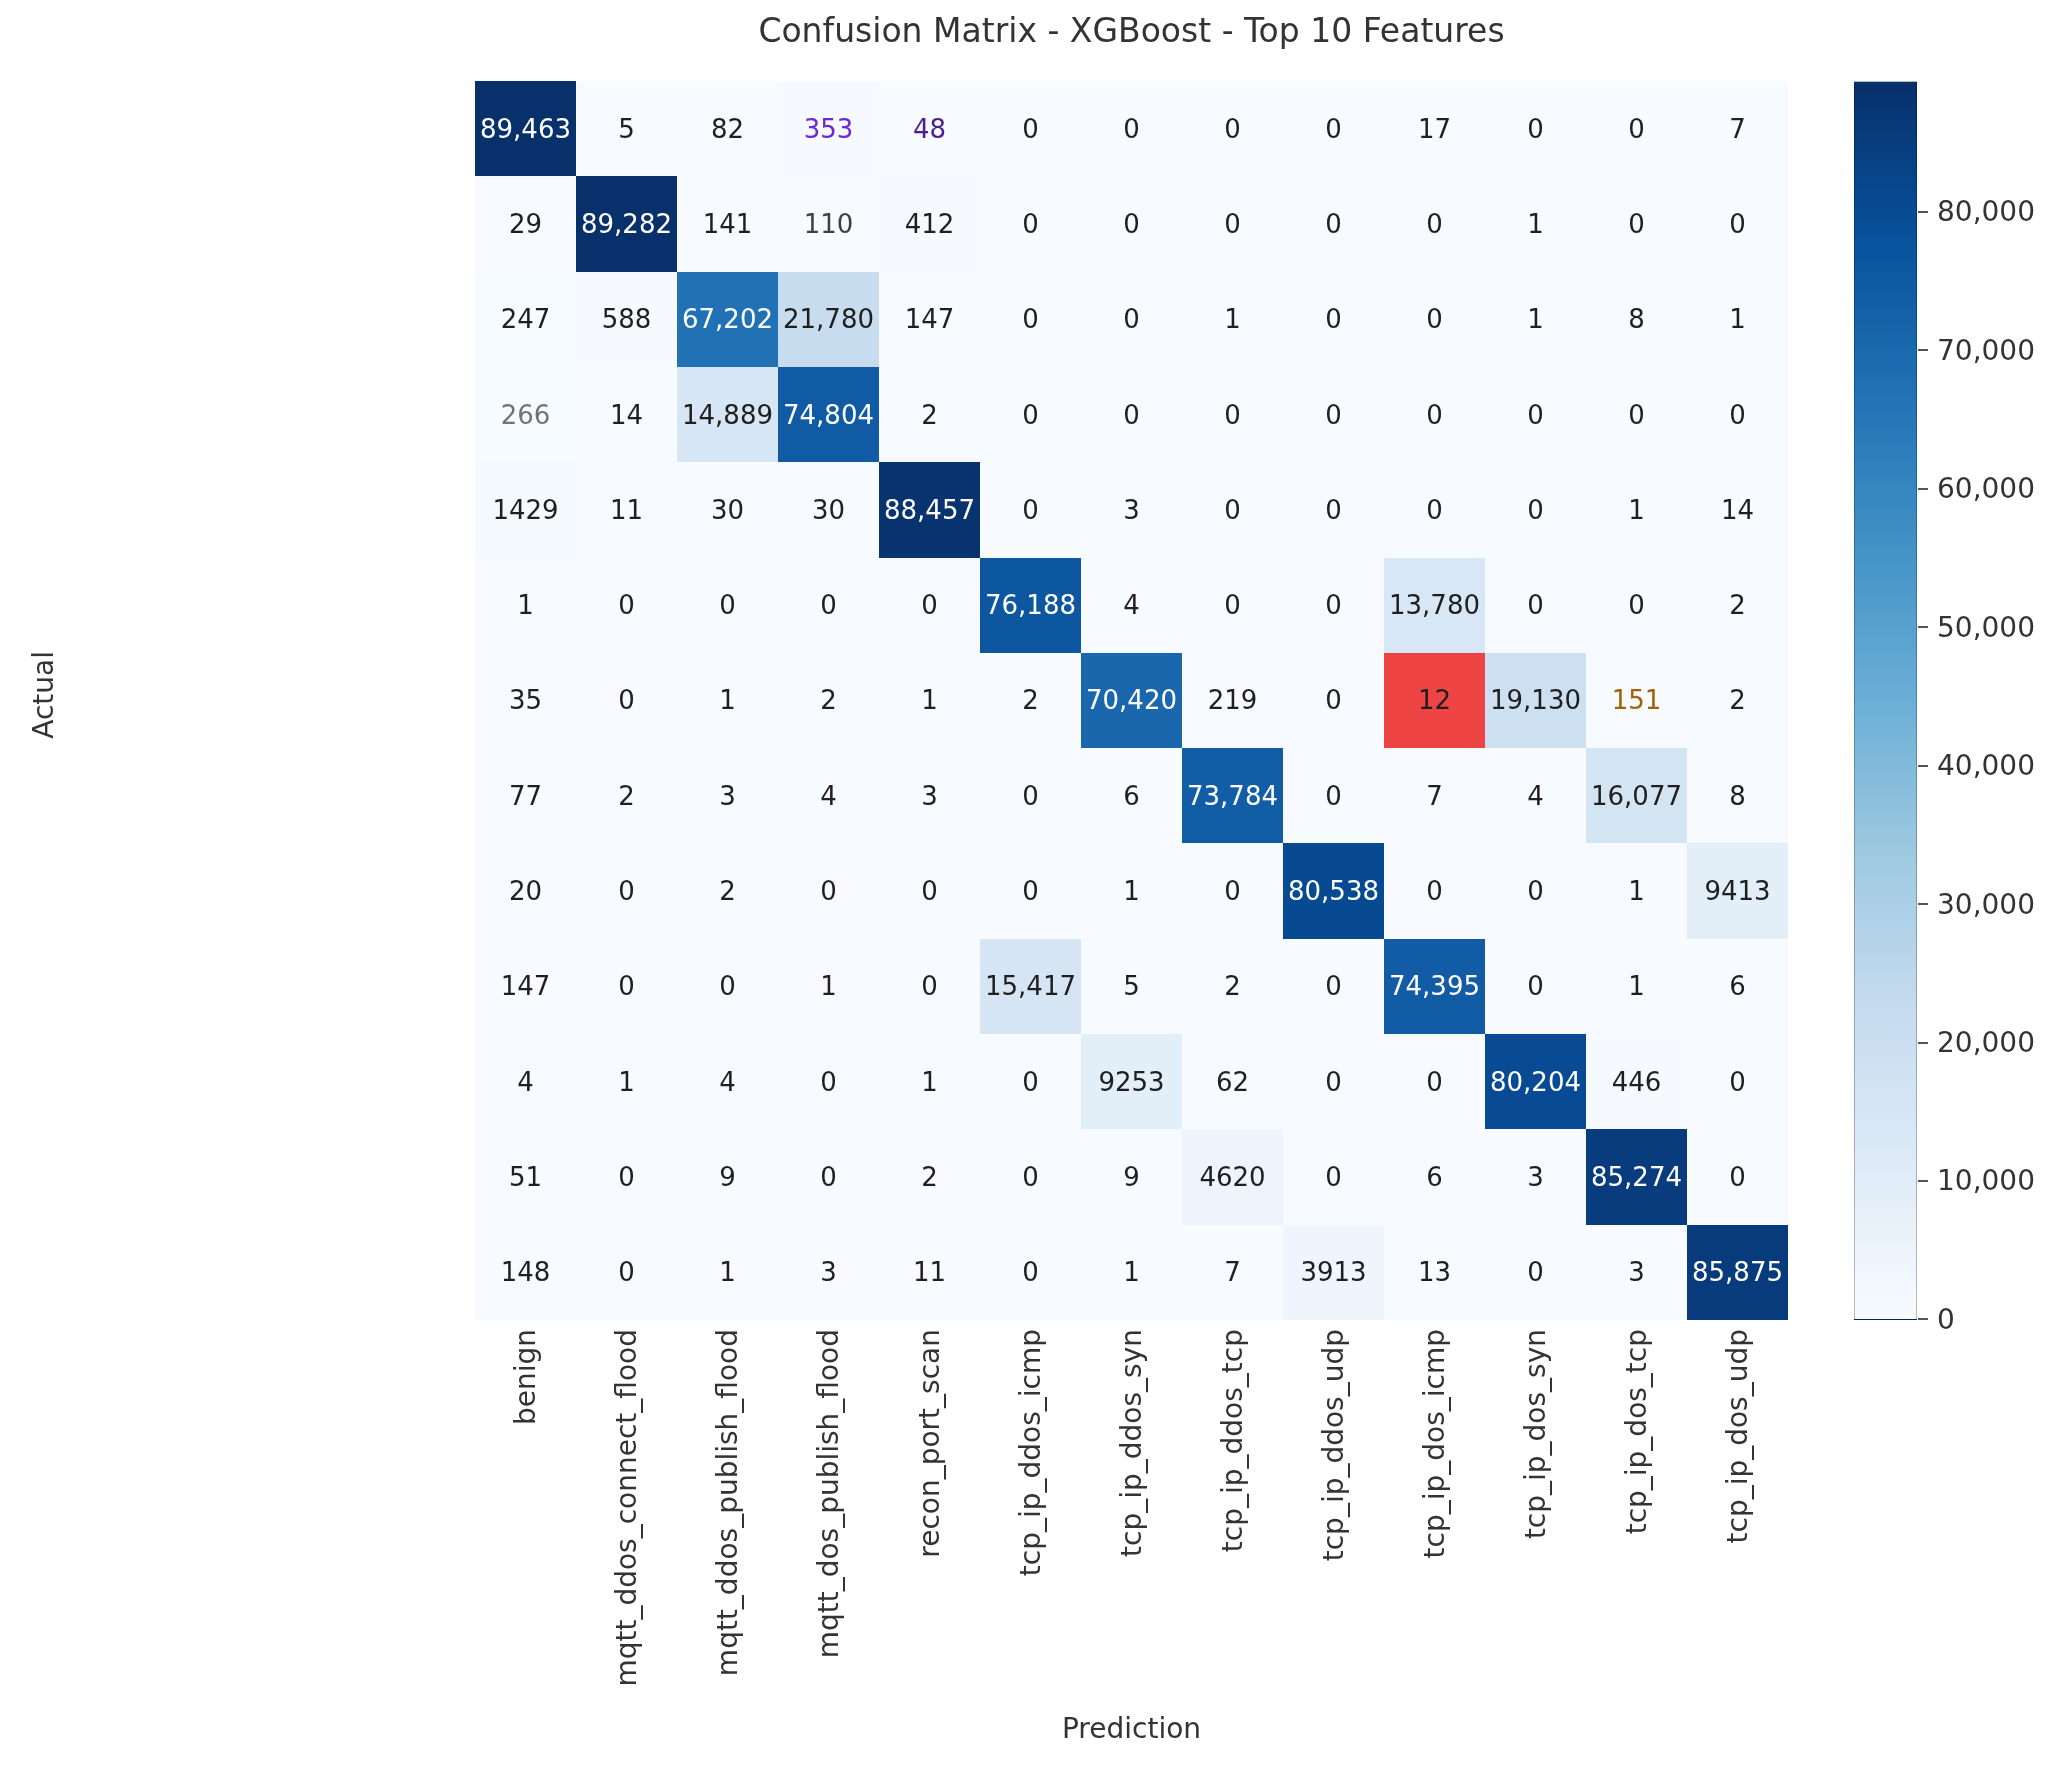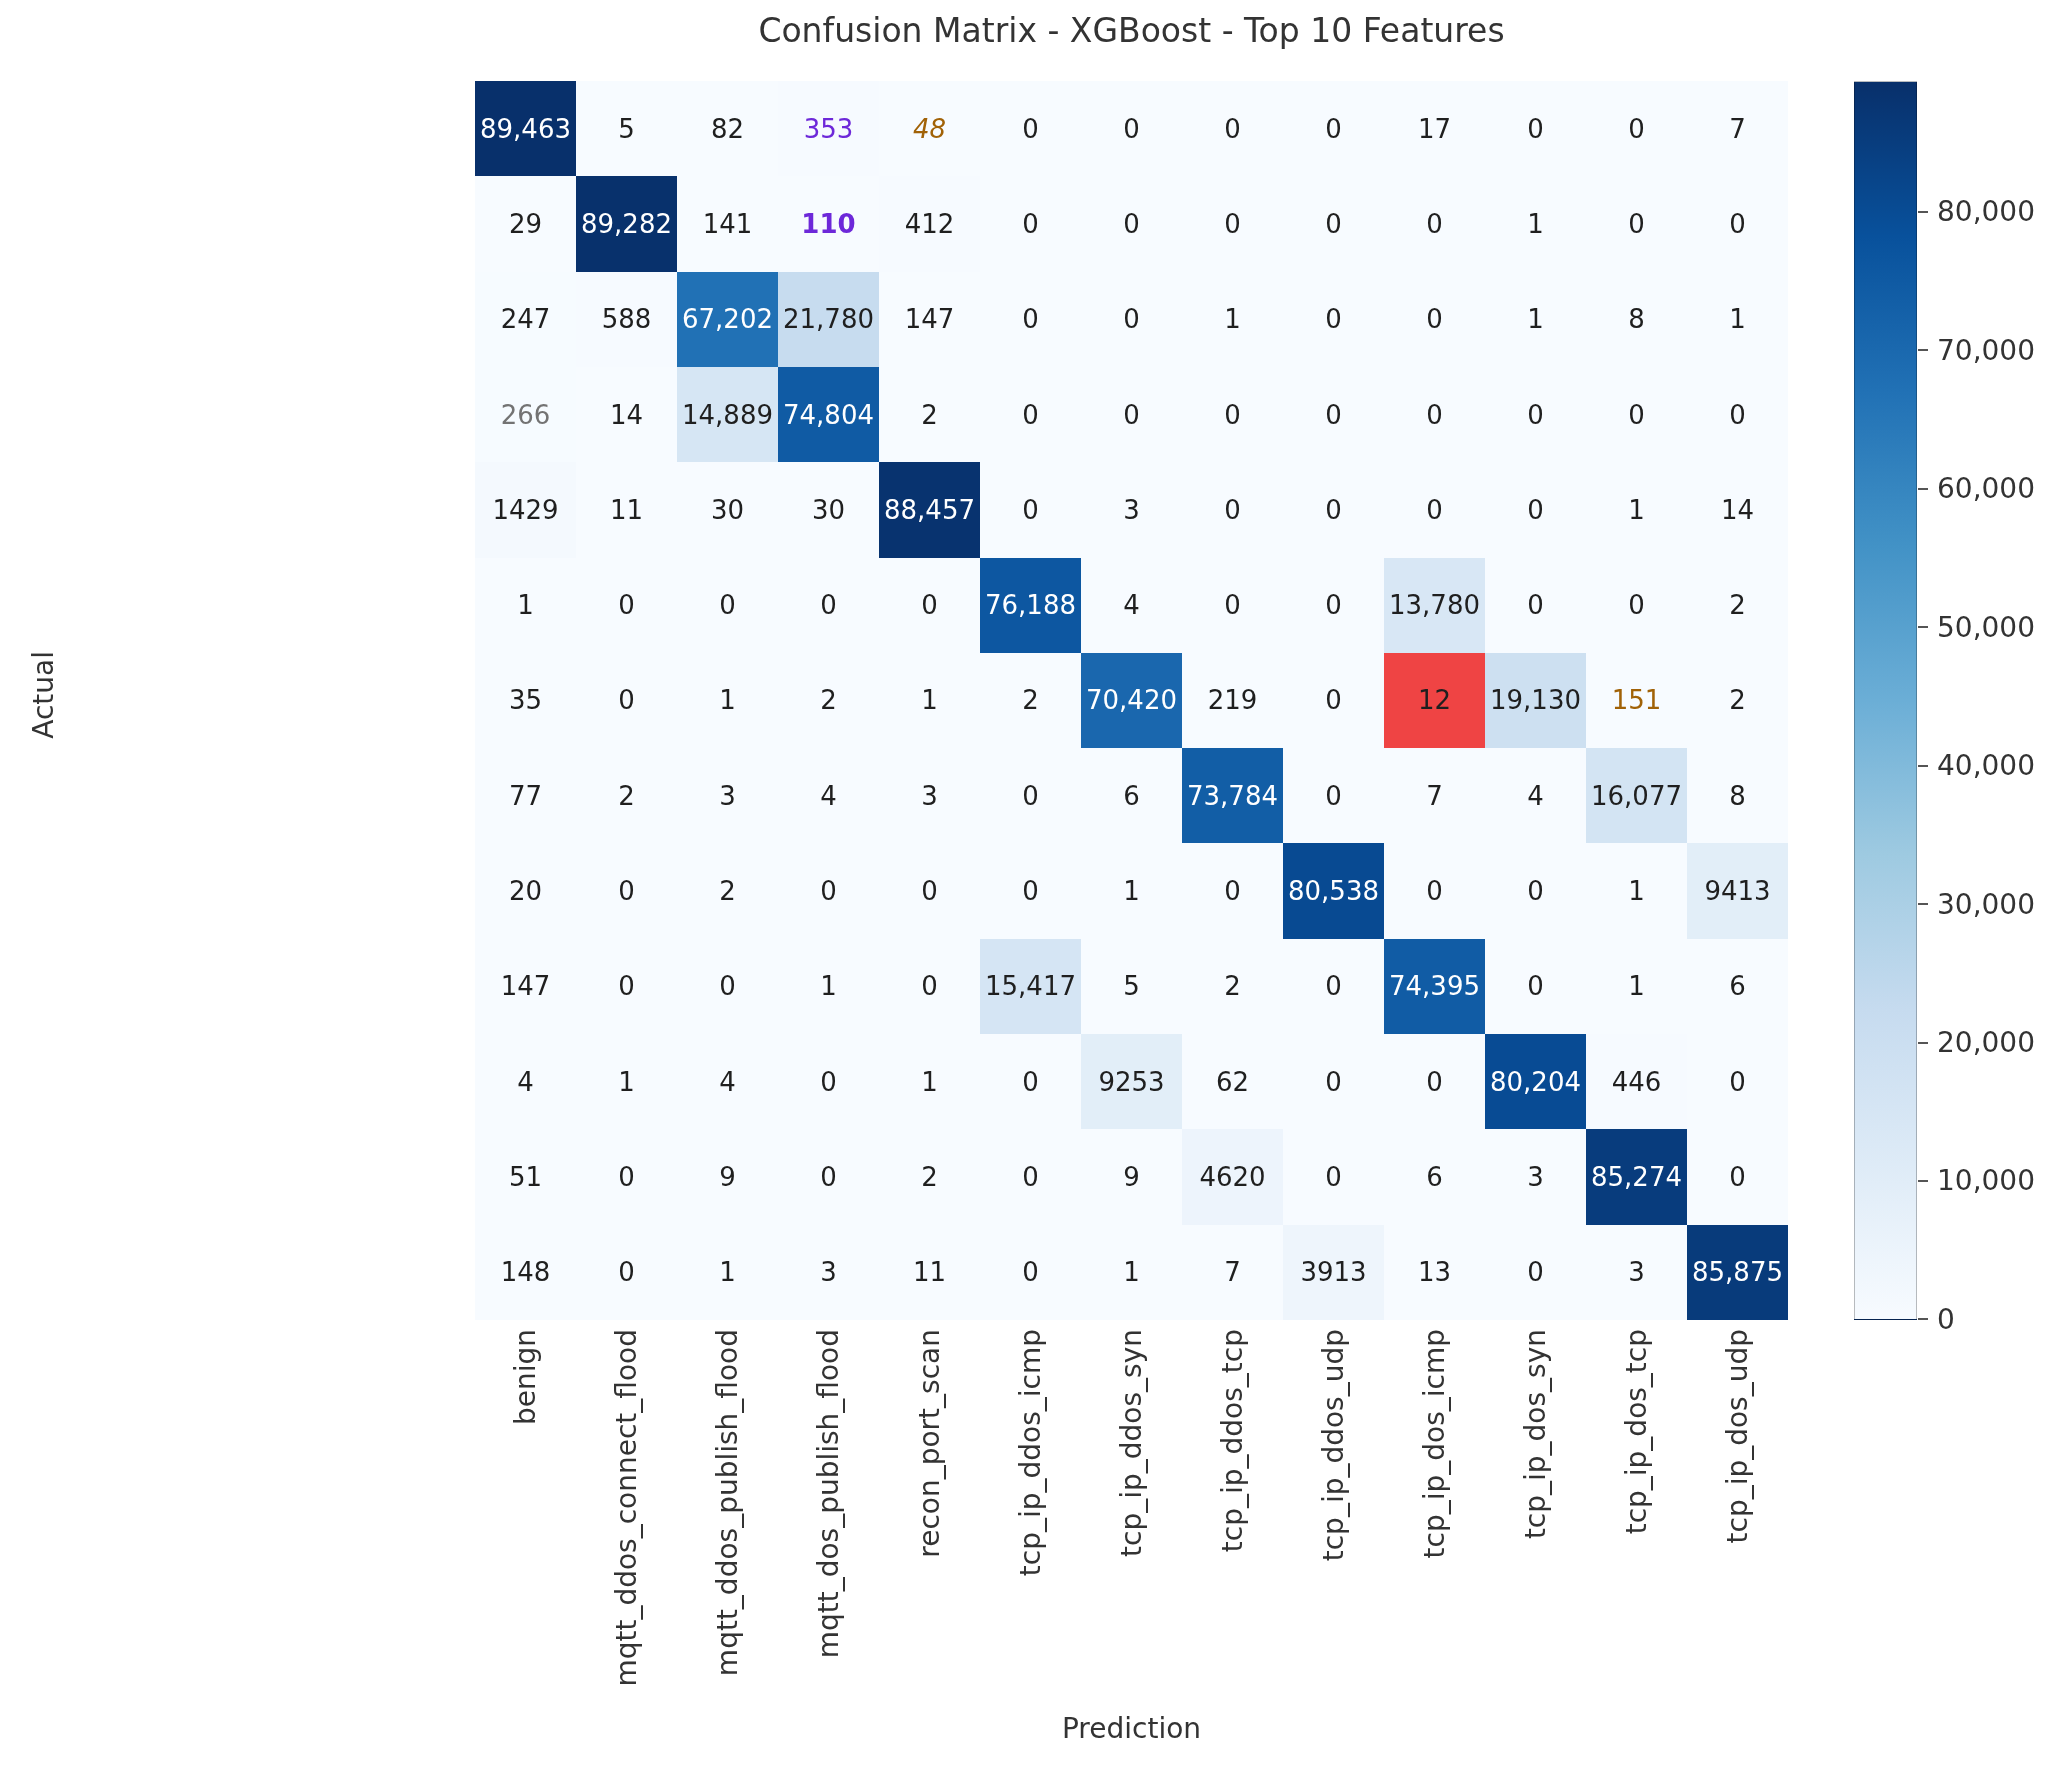--- a/index.html
+++ b/index.html
@@ -101,33 +101,33 @@
 
 <div class="page">
   <div class="chart-title">Confusion Matrix - XGBoost - Top 10 Features</div>
   <div class="y-axis-label vtext">Actual</div>
   <div class="row-labels"></div>
   <div class="heatmap-grid">
       <div class="heatmap-cell" style="background: rgb(8, 48, 107); color: rgb(255, 255, 255);">89,463</div>
       <div class="heatmap-cell" style="background: rgb(247, 251, 255); color: rgb(31, 31, 31);">5</div>
       <div class="heatmap-cell" style="background: rgb(247, 251, 255); color: rgb(31, 31, 31);">82</div>
       <div class="heatmap-cell" style="background: rgb(246, 250, 255); color: #6d28d9;">353</div>
-      <div class="heatmap-cell" style="background: rgb(247, 251, 255); color: #a16207; font-style: italic;">48</div>
+      <div class="heatmap-cell" style="background: rgb(247, 251, 255); color: #4c1d95;">48</div>
       <div class="heatmap-cell" style="background: rgb(247, 251, 255); color: rgb(31, 31, 31);">0</div>
       <div class="heatmap-cell" style="background: rgb(247, 251, 255); color: rgb(31, 31, 31);">0</div>
       <div class="heatmap-cell" style="background: rgb(247, 251, 255); color: rgb(31, 31, 31);">0</div>
       <div class="heatmap-cell" style="background: rgb(247, 251, 255); color: rgb(31, 31, 31);">0</div>
       <div class="heatmap-cell" style="background: rgb(247, 251, 255); color: rgb(31, 31, 31);">17</div>
       <div class="heatmap-cell" style="background: rgb(247, 251, 255); color: rgb(31, 31, 31);">0</div>
       <div class="heatmap-cell" style="background: rgb(247, 251, 255); color: rgb(31, 31, 31);">0</div>
       <div class="heatmap-cell" style="background: rgb(247, 251, 255); color: rgb(31, 31, 31);">7</div>
       <div class="heatmap-cell" style="background: rgb(247, 251, 255); color: rgb(31, 31, 31);">29</div>
       <div class="heatmap-cell" style="background: rgb(8, 49, 108); color: rgb(255, 255, 255);">89,282</div>
       <div class="heatmap-cell" style="background: rgb(247, 251, 255); color: rgb(31, 31, 31);">141</div>
-      <div class="heatmap-cell" style="background: rgb(247, 251, 255); color: #6d28d9; font-weight: bold;">110</div>
+      <div class="heatmap-cell" style="background: rgb(247, 251, 255); color: #404040;">110</div>
       <div class="heatmap-cell" style="background: rgb(246, 250, 255); color: rgb(31, 31, 31);">412</div>
       <div class="heatmap-cell" style="background: rgb(247, 251, 255); color: rgb(31, 31, 31);">0</div>
       <div class="heatmap-cell" style="background: rgb(247, 251, 255); color: rgb(31, 31, 31);">0</div>
       <div class="heatmap-cell" style="background: rgb(247, 251, 255); color: rgb(31, 31, 31);">0</div>
       <div class="heatmap-cell" style="background: rgb(247, 251, 255); color: rgb(31, 31, 31);">0</div>
       <div class="heatmap-cell" style="background: rgb(247, 251, 255); color: rgb(31, 31, 31);">0</div>
       <div class="heatmap-cell" style="background: rgb(247, 251, 255); color: rgb(31, 31, 31);">1</div>
       <div class="heatmap-cell" style="background: rgb(247, 251, 255); color: rgb(31, 31, 31);">0</div>
       <div class="heatmap-cell" style="background: rgb(247, 251, 255); color: rgb(31, 31, 31);">0</div>
       <div class="heatmap-cell" style="background: rgb(246, 251, 255); color: rgb(31, 31, 31);">247</div>

